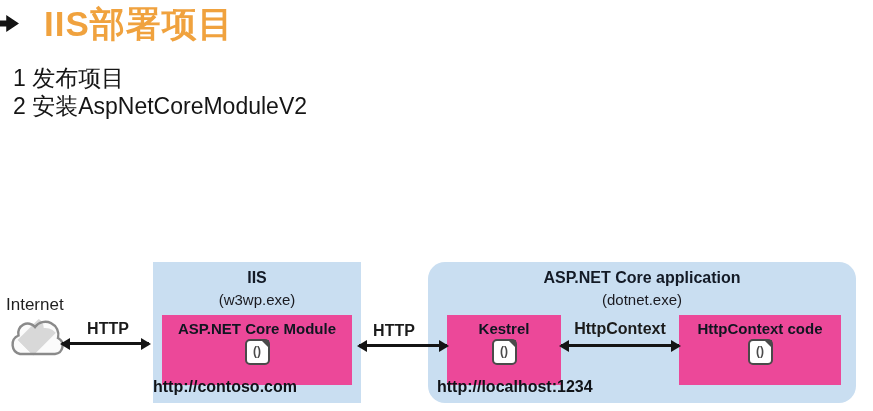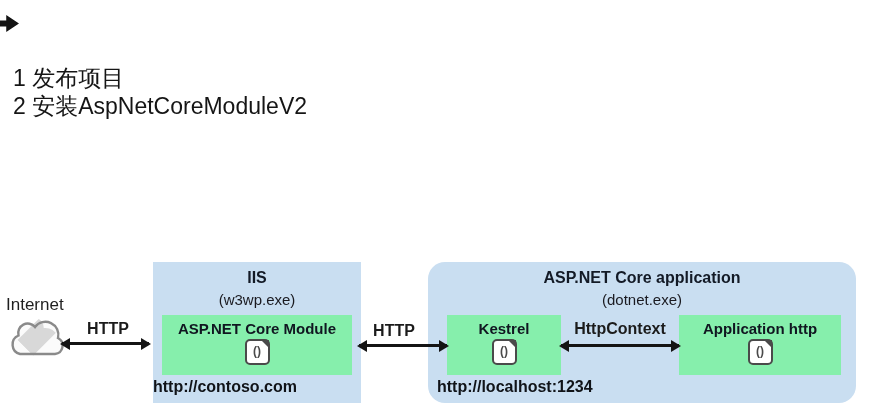--- a/index.html
+++ b/index.html
@@ -22,21 +22,21 @@
   .step { position:absolute; left:13px; font-size:23px; color:#151515; line-height:27px; }
   .step-1 { top:65px; }
   .step-2 { top:93px; }
 
   
   .outer-box { position:absolute; background:#c9def1; }
   .iis-box    { left:153px; top:262px; width:208px; height:141px; }
   .aspnet-box { left:428px; top:262px; width:428px; height:141px;border-radius:17px; }
   .box-title { font-weight:700; font-size:16px; color:#131a26; text-align:center; padding-top:7px; }
   .box-sub   { font-size:15px; color:#1a1a20; text-align:center; margin-top:4px; }
-  .inner-box { position:absolute; background:#86efac; text-align:center; top:53px; height:60px; box-sizing:border-box; }
+  .inner-box { position:absolute; background:#ec4899; text-align:center; top:53px; height:70px; box-sizing:border-box; }
   .module-box  { left:9px;  width:190px; }
   .kestrel-box { left:19px; width:114px; }
   .appcode-box { left:251px; width:162px; }
   .inner-label { font-size:15px; font-weight:600; color:#101620; margin-top:5px; white-space:nowrap; }
   .box-url { position:absolute; bottom:7px; left:0; width:100%; text-align:left;
              font-weight:700; font-size:16px; color:#101318; }
   .box-url.left-align { text-align:left; left:9px; width:auto; }
 
   
   .code-icon {
@@ -70,20 +70,21 @@
   .internet-label { position:absolute; left:6px; top:295px; width:62px; text-align:left;
                     font-size:17px; color:#1f1f1f; }
   .cloud-wrap { position:absolute; left:7px; top:314px; width:62px; height:45px; }
 </style>
 </head>
 <body>
 
 <div class="canvas">
 
   <div class="title-marker"></div>
+  <h1 class="page-title">IIS部署项目</h1>
 
   <div class="step step-1">1 发布项目</div>
   <div class="step step-2">2 安装AspNetCoreModuleV2</div>
 
   <div class="internet-label">Internet</div>
   <div class="cloud-wrap">
     <svg width="62" height="45" viewBox="0 0 62 45">
       <defs>
         <clipPath id="cloudClip">
           <path d="M13 40 H48 A8.5 8.5 0 0 0 51 24 A13 13 0 0 0 28 13 A9.5 9.5 0 0 0 11.5 21.5 A9.8 9.8 0 0 0 13 40 Z"></path>
@@ -106,21 +107,21 @@
   </div>
 
   <div class="outer-box aspnet-box">
     <div class="box-title">ASP.NET Core application</div>
     <div class="box-sub">(dotnet.exe)</div>
     <div class="inner-box kestrel-box">
       <div class="inner-label">Kestrel</div>
       <span class="code-icon"><i class="fold"></i><i class="glyph">()</i></span>
     </div>
     <div class="inner-box appcode-box">
-      <div class="inner-label">Application http</div>
+      <div class="inner-label">HttpContext code</div>
       <span class="code-icon"><i class="fold"></i><i class="glyph">()</i></span>
     </div>
     <div class="box-url left-align">http://localhost:1234</div>
   </div>
 
   <div class="darrow arrow-http1"></div>
   <div class="arrow-label label-http1">HTTP</div>
 
   <div class="darrow arrow-http2"></div>
   <div class="arrow-label label-http2">HTTP</div>

